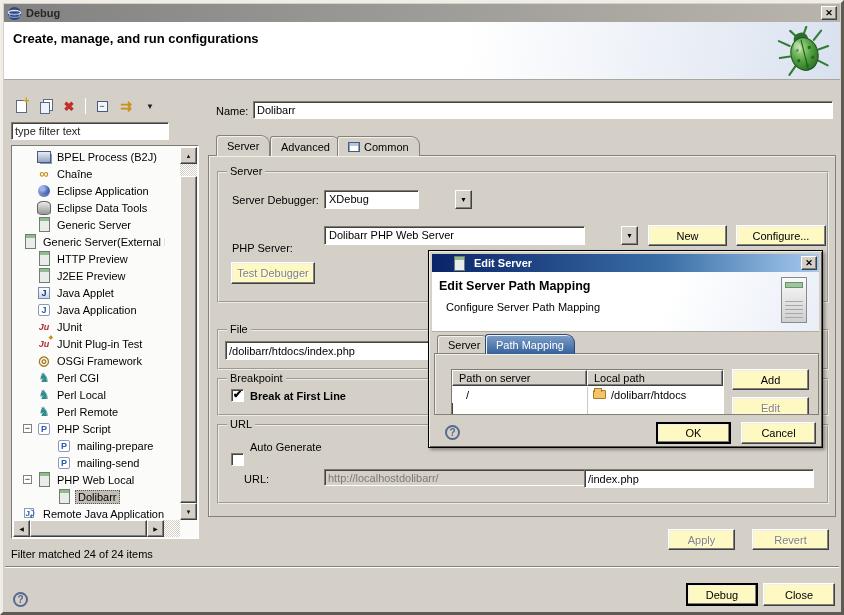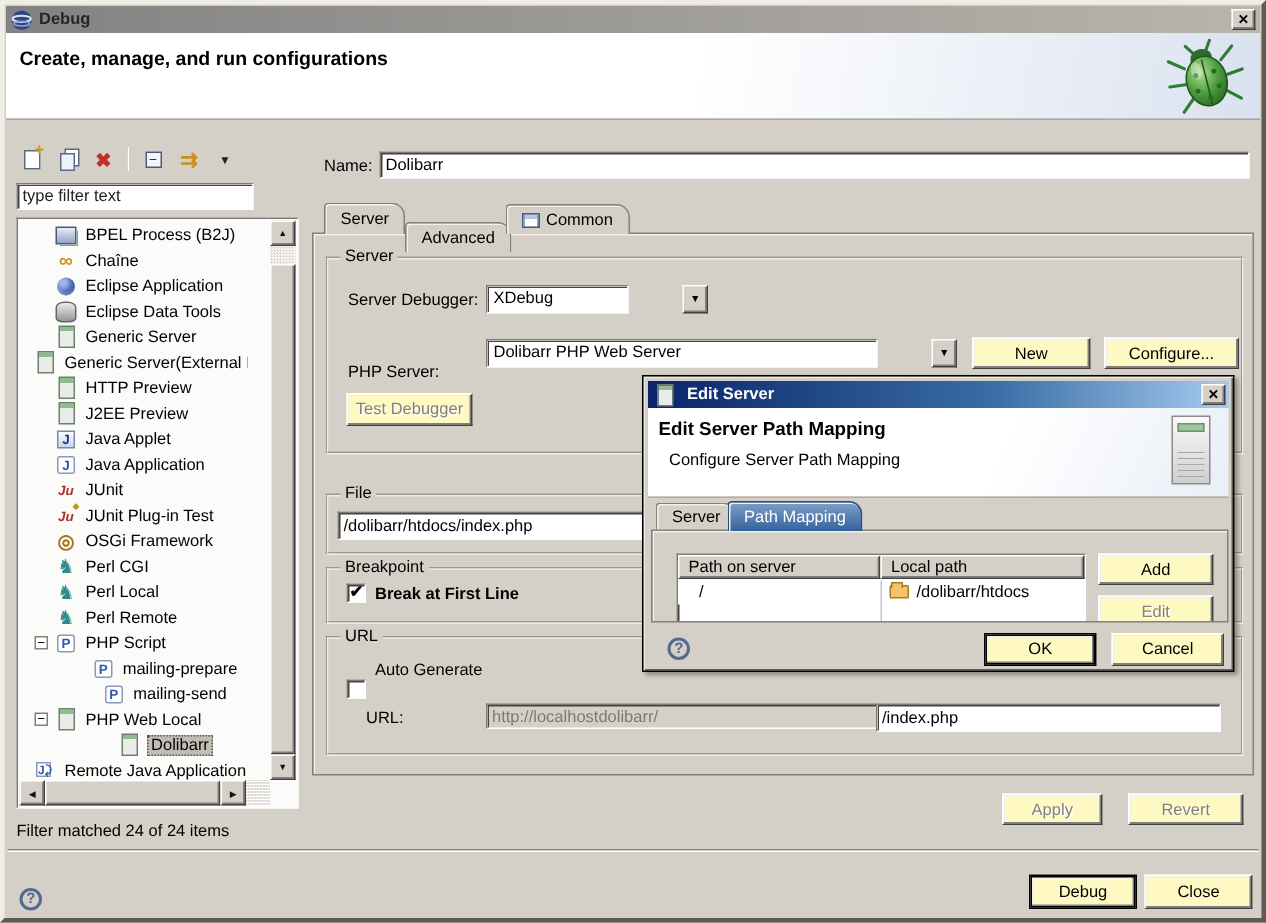--- a/index.html
+++ b/index.html
@@ -58,21 +58,21 @@
   .new-config-icon::after { content:"+"; position:absolute; right:-4px; top:-7px; color:#c8a018; font-weight:bold; font-size:11px; }
   .duplicate-icon { width:10px; height:12px; background:#eef2fa; border:1px solid #5a6a86; box-shadow:3px -3px 0 -1px #fff, 3px -3px 0 0 #5a6a86; margin-top:3px; }
   .delete-icon { color:#c03028; font-size:13px; font-weight:bold; line-height:13px; }
   .collapse-all-icon { width:11px; height:11px; border:1px solid #4a5a7a; background:#f2f5fb; font-size:9px; line-height:9px; text-align:center; color:#223; }
   .filter-icon { color:#c8901c; font-size:14px; font-weight:bold; line-height:14px; }
   .menu-dropdown-icon { font-size:8px; color:#222; }
 
   .tree-box { background:#fbfbf9; border:1px solid; border-color:#7d7a74 #fff #fff #7d7a74; overflow:hidden; }
   .tree-rows { position:absolute; left:1px; top:2px; width:152px; overflow:hidden; }
   .tree-row { height:17px; display:flex; align-items:center; padding-left:10px; white-space:nowrap; }
-  .tree-row.child { padding-left:44px;justify-content:center; }
+  .tree-row.child { padding-left:44px; }
   .expander-slot { width:14px; display:flex; align-items:center; }
   .exp-box { width:9px; height:9px; border:1px solid #848078; background:#fff; font-size:9px; line-height:7px; text-align:center; color:#000; }
   .ti { width:14px; height:14px; margin-right:4px; display:inline-flex; align-items:center; justify-content:center; flex:0 0 auto; position:relative; }
   .tree-label { padding:0 2px; }
   .tree-label.sel { background:#c1bdb5; border:1px dotted #555; }
 
   .i-server-icon::before { content:""; width:9px; height:13px; border:1px solid #6f7f6f;
      background:linear-gradient(#8fbb8f 0 3px,#e9ece9 3px); }
   .i-php-icon::before, .i-java-app-icon::before { content:""; position:absolute; inset:1px; background:#fff; border:1px solid #8a9ab8; border-radius:2px; }
   .i-php-icon::after { content:"P"; position:relative; color:#2a58b0; font-size:9px; font-weight:bold; }
@@ -105,21 +105,21 @@
   .tab { position:absolute; top:0; height:20px; display:flex; align-items:center; padding:0 10px;
      background:#d4d0c8; border:1px solid #84807a; border-bottom:none; border-radius:3px 9px 0 0;
      box-shadow:inset 1px 1px 0 #f4f1ea; font-size:11px; }
   .tab.front { z-index:3; height:21px; }
   .tab.blue { background:linear-gradient(180deg,#7d9fc8,#35629c); color:#fff; border-color:#2a4a78; }
 
   
   .popup { left:425px; top:247px; width:395px; height:198px; background:#d4d0c8;
      border:1px solid #000; box-shadow:inset 1px 1px 0 #f0ede6, inset -1px -1px 0 #5f5b53, 2px 2px 3px rgba(0,0,0,.35); z-index:50; }
   .popup-title { position:absolute; left:3px; top:3px; right:3px; height:18px;
-     background:linear-gradient(to right,#0a246a,#3a6ea5 60%,#a6caf0); display:flex; align-items:center; gap:4px; padding:0 4px; }
+     background:linear-gradient(to right,#0a246a,#3a6ea5 60%,#a6caf0); display:flex; align-items:center; gap:4px; padding:0 20px; }
   .popup-title .t-text { color:#fff; font-weight:bold; font-size:11px; }
   .popup-banner { position:absolute; left:3px; top:21px; right:3px; height:60px;
      background:linear-gradient(115deg,#ffffff 60%,#e9eef7); border-bottom:1px solid #b0aca4; }
   .tower { position:absolute; right:12px; top:5px; width:26px; height:46px; border:1px solid #8a8a8a;
      background:linear-gradient(#fafafa,#cfcfcf); }
   .tower::before { content:""; position:absolute; left:3px; right:3px; top:4px; height:4px; background:#9cc69c; border:1px solid #6f8f6f; }
   .tower::after { content:""; position:absolute; left:3px; right:3px; bottom:3px; height:18px;
      background:repeating-linear-gradient(#a8a8a8 0 1px, transparent 1px 4px); }
   .ptable-hcell { background:#d4d0c8; border:1px solid; border-color:#fff #404040 #404040 #fff;
      box-shadow:inset -1px -1px 0 #808080; padding:1px 6px; font-size:11px; display:flex; align-items:center; }
@@ -332,21 +332,21 @@
   <div class="abs" style="left:8px; top:545px;">Filter matched 24 of 24 items</div>
 
   <div class="abs" style="left:213px; top:102px;">Name:</div>
   <input class="abs sunken" style="left: 250px; top: 98px; width: 580px; height: 18px;" value="Dolibarr">
 
   <div class="abs" style="left:205px; top:152px; width:628px; height:362px; border:1px solid #84807a; box-shadow:inset 1px 1px 0 #f2efe9;"></div>
 
   <div class="tab front abs" style="left:213px; top:132px;">
     <span>Server</span>
   </div>
-  <div class="tab abs" style="left:267px; top:145px;text-align:center;">
+  <div class="tab abs" style="left:267px; top:133px;text-align:center;">
     <span>Advanced</span>
   </div>
   <div class="tab abs" style="left:334px; top:133px;">
     <span class="table-icon"></span>
     <span>Common</span>
   </div>
 
   <div class="abs groupbox" style="left:214px; top:168px; width:612px; height:132px;">
     <span class="group-label">Server</span>
   </div>

